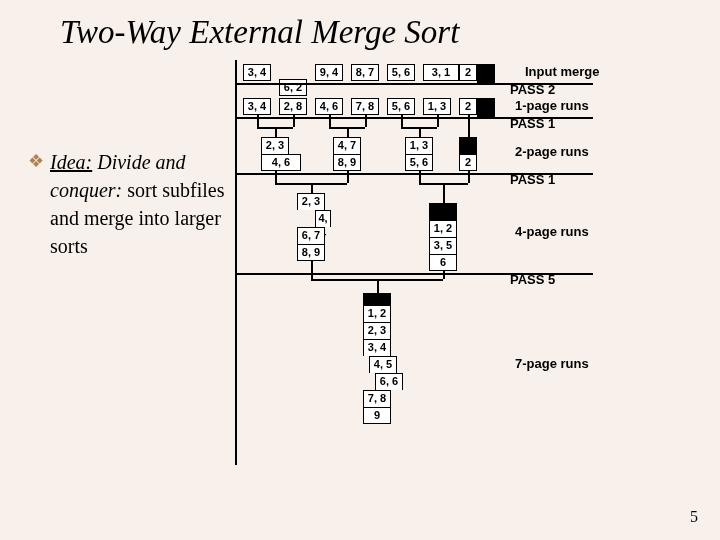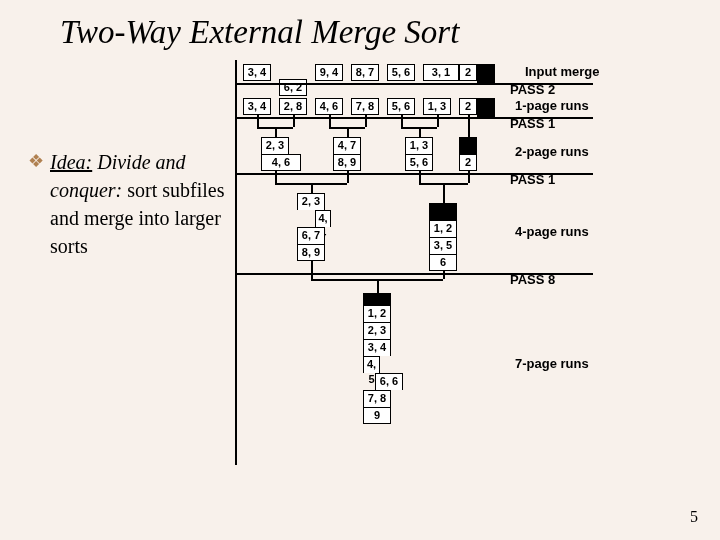--- a/index.html
+++ b/index.html
@@ -168,29 +168,29 @@
 
   <div class="vline" style="left:76px; top:201px; height:18px"></div>
   <div class="vline" style="left:208px;top:211px; height:8px"></div>
   <div class="hline" style="left:76px; top:219px; width:132px"></div>
   <div class="vline" style="left:142px;top:219px; height:14px"></div>
 
   <div class="blackcell" style="left:128px;top:233px; width:28px; height:12px"></div>
   <div class="cell" style="left:128px;top:245px; width:28px; height:17px; border-bottom:none">1, 2</div>
   <div class="cell" style="left:128px;top:262px; width:28px; height:17px; border-bottom:none">2, 3</div>
   <div class="cell" style="left:128px;top:279px; width:28px; height:17px; border-bottom:none">3, 4</div>
-  <div class="cell" style="left:128px;top:296px; width:17px; height:17px; border-bottom:none">4, 5</div>
+  <div class="cell" style="left:134px;top:296px; width:28px; height:17px; border-bottom:none">4, 5</div>
   <div class="cell" style="left:140px;top:313px; width:28px; height:17px; border-bottom:none">6, 6</div>
   <div class="cell" style="left:128px;top:330px; width:28px; height:17px; border-bottom:none">7, 8</div>
   <div class="cell" style="left:128px;top:347px; width:28px; height:17px">9</div>
 
   <div class="label" style="left:290px; top:4px">Input merge</div>
   <div class="label" style="left:275px; top:22px">PASS 2</div>
   <div class="label" style="left:280px; top:38px">1-page runs</div>
   <div class="label" style="left:275px; top:56px">PASS 1</div>
   <div class="label" style="left:280px; top:84px">2-page runs</div>
   <div class="label" style="left:275px; top:112px">PASS 1</div>
   <div class="label" style="left:280px; top:164px">4-page runs</div>
-  <div class="label" style="left:275px; top:212px">PASS 8</div>
+  <div class="label" style="left:275px; top:212px">PASS 5</div>
   <div class="label" style="left:280px; top:296px">7-page runs</div>
 </div>
 
 <div class="slidenum">5</div>
 
 </body></html>

